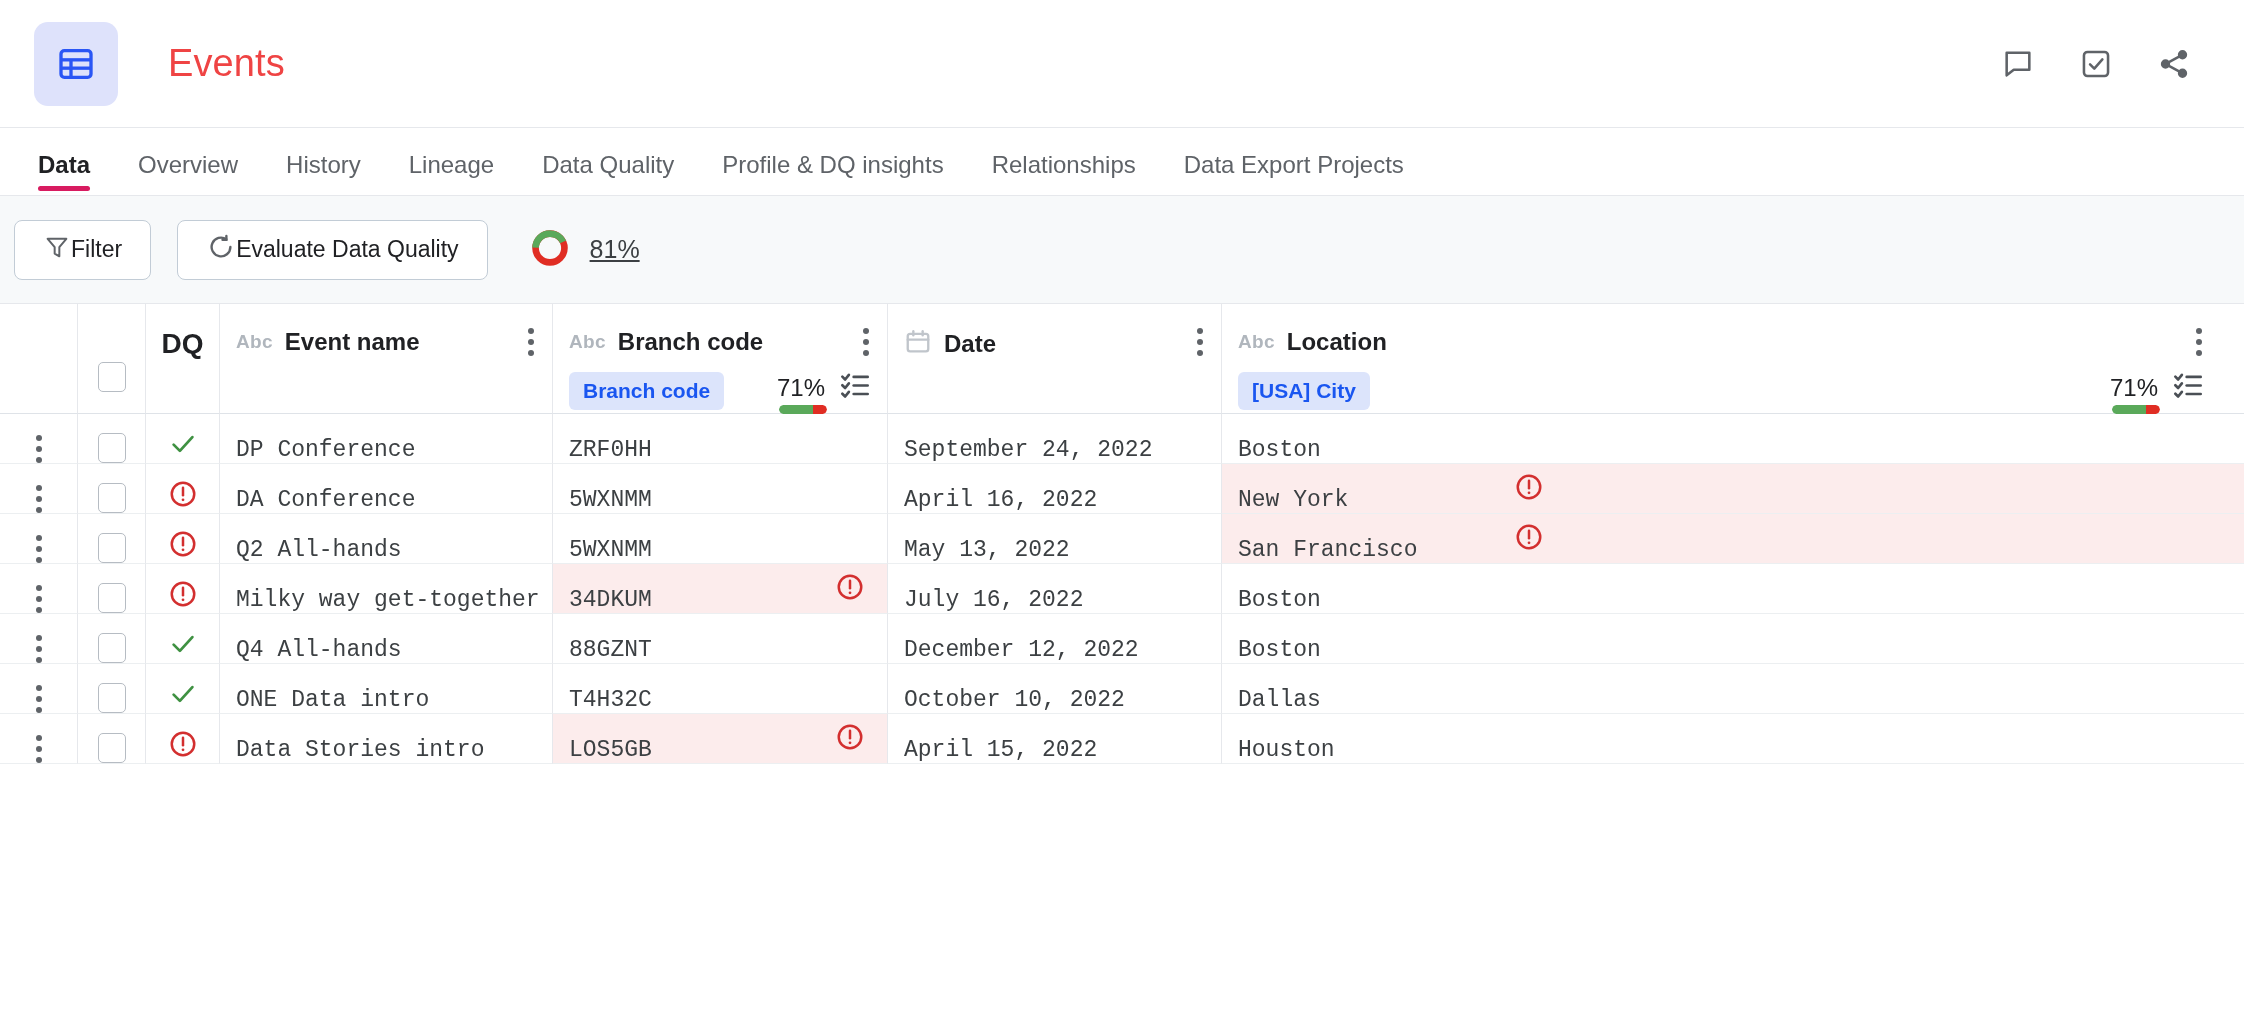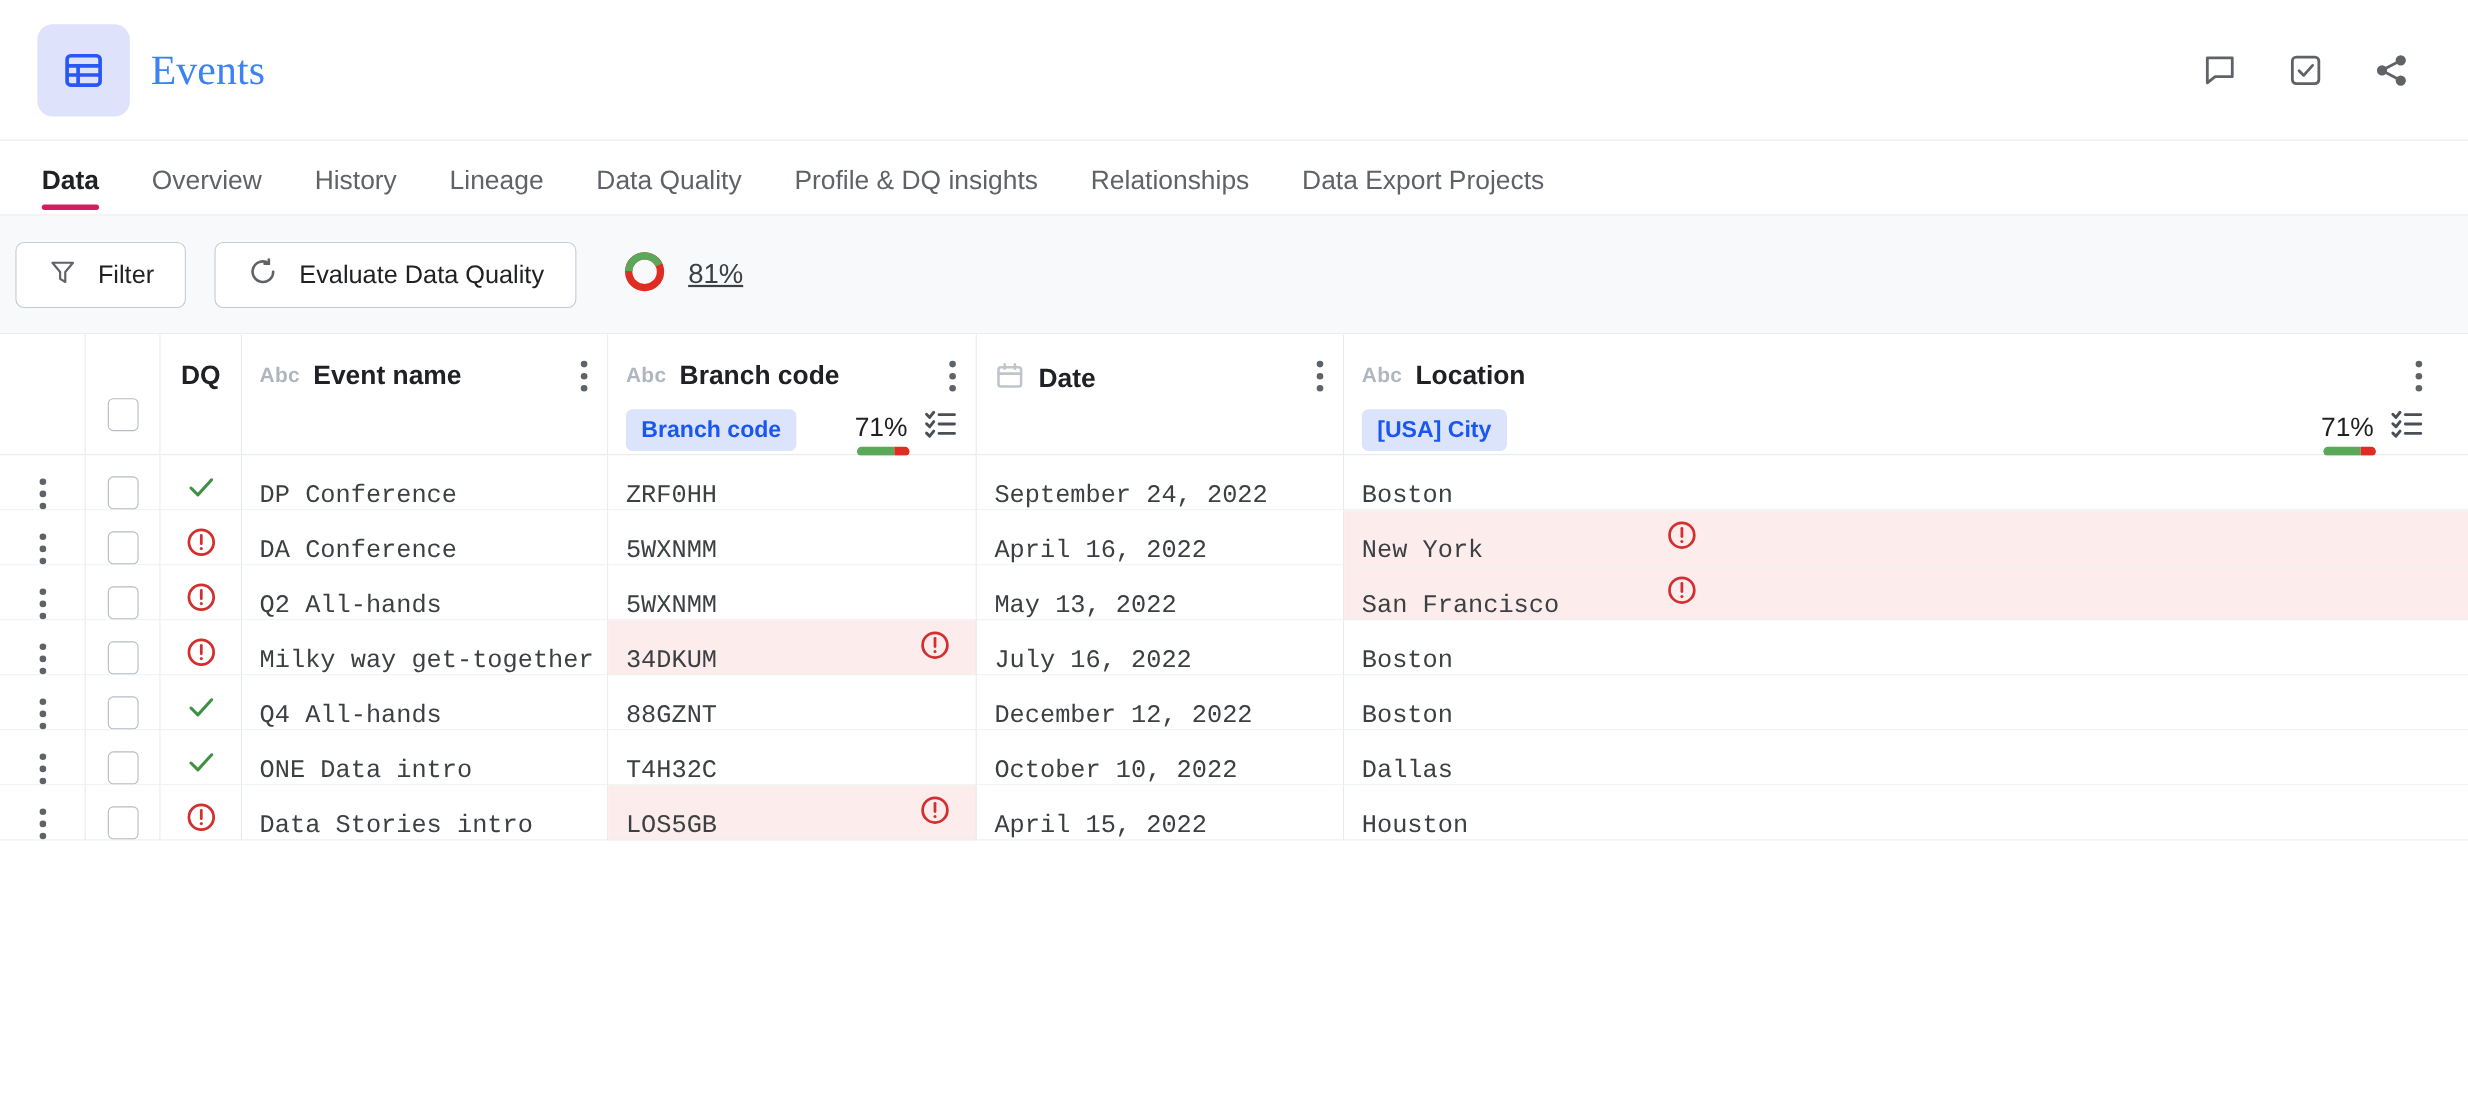--- a/index.html
+++ b/index.html
@@ -22,24 +22,23 @@
   .app-icon {
     width: 84px; height: 84px;
     border-radius: 14px;
     background: #dee2fb;
     display: flex; align-items: center; justify-content: center;
     flex: 0 0 auto;
   }
   .page-title {
     font-size: 38px;
     font-weight: 400;
-    color: #3b82f6;
-    margin-left: 19px;
+    color: #ef4444;
+    margin-left: 50px;
     letter-spacing: 0.1px;
-    font-family: Liberation Serif, serif;
   }
   .header-spacer { flex: 1 1 auto; }
   .header-actions { display: flex; align-items: center; gap: 38px; padding-right: 16px; }
   .hicon { width: 40px; height: 40px; display: flex; align-items: center; justify-content: center; cursor: pointer; }
 
   
   .tabbar {
     height: 68px;
     display: flex;
     align-items: flex-end;
@@ -70,21 +69,21 @@
     height: 108px;
     display: flex;
     align-items: center;
     gap: 26px;
     padding: 0 14px;
     background: #f7f9fa;
     border-bottom: 1px solid #e6e8ec;
   }
   .btn {
     height: 60px;
-    display: flex; align-items: center; gap: 18px;
+    display: flex; align-items: center; 
     padding: 0 28px;
     background: #ffffff;
     border: 1px solid #c2ccd6;
     border-radius: 8px;
     font-size: 23px;
     color: #202124;
     cursor: pointer;
     text-align: center;
   }
   .score-wrap { display: flex; align-items: center; gap: 20px; margin-left: 16px; }
@@ -146,21 +145,21 @@
     height: 9px; display: flex; border-radius: 5px; overflow: hidden;
   }
   .q-bar .g { background: #5aa95a; border-radius: 5px 0 0 5px; }
   .q-bar .r { background: #e02d23; border-radius: 0 5px 5px 0; }
 
   .head-check {
     position: absolute; top: 58px; left: 50%; transform: translateX(-50%);
   }
   .head-dq-label {
     position: absolute; top: 24px; left: 50%; transform: translateX(-50%);
-    font-size: 24px; font-weight: 700; color: #202124; white-space: nowrap;
+    font-size: 28px; font-weight: 700; color: #202124; white-space: nowrap;
   }
 
   .body-row .cell { height: 50px; }
   .val {
     font-family: "Liberation Mono", "DejaVu Sans Mono", monospace;
     font-size: 23px;
     color: #3c4043;
     padding-left: 16px;
     white-space: nowrap;
   }

